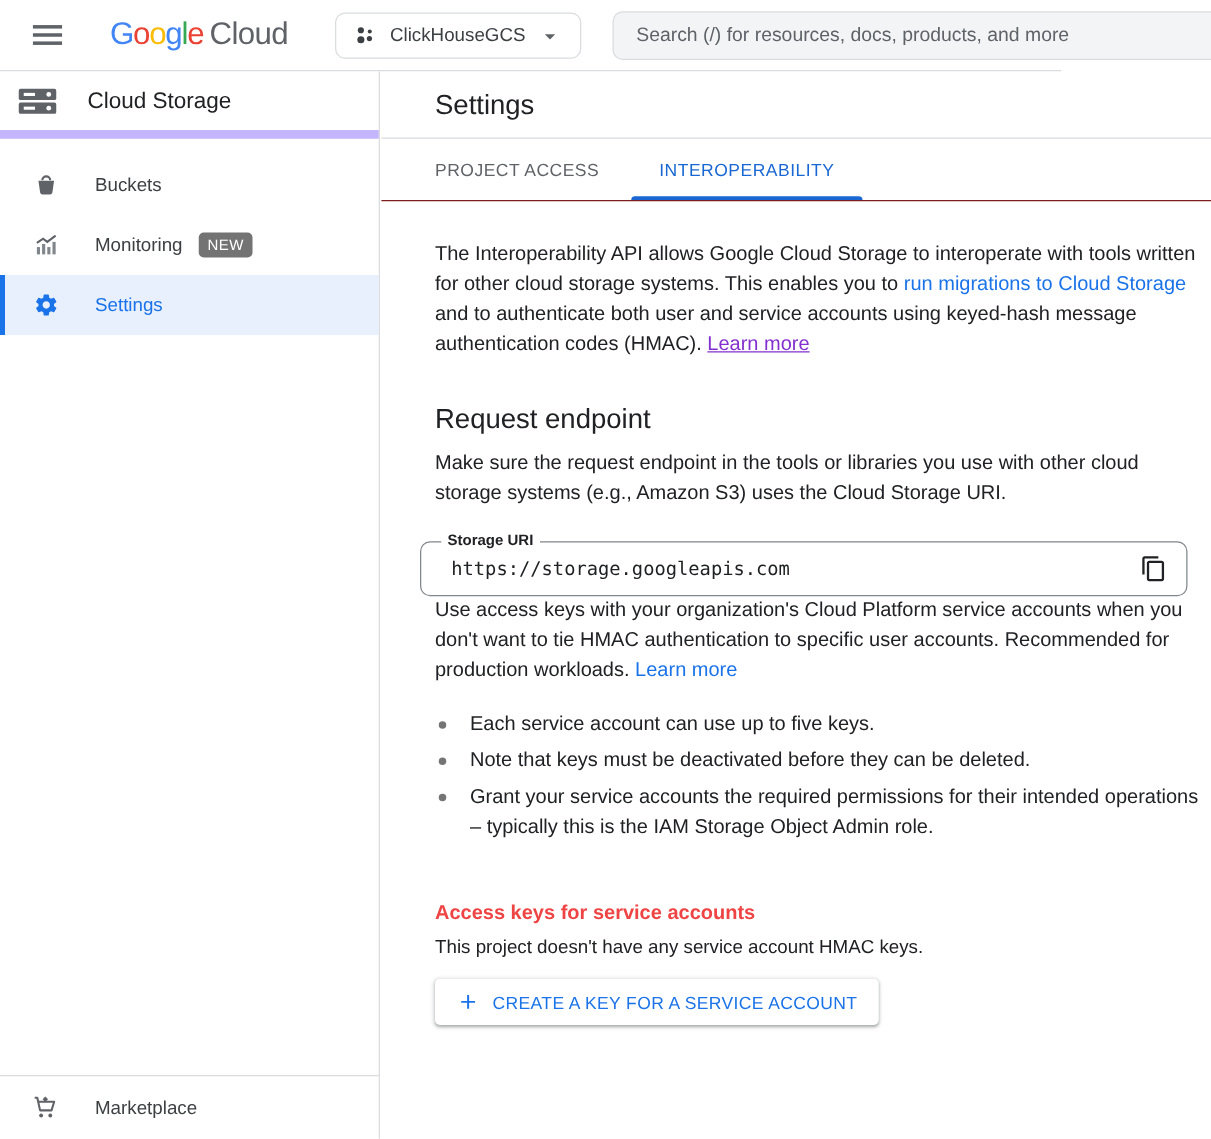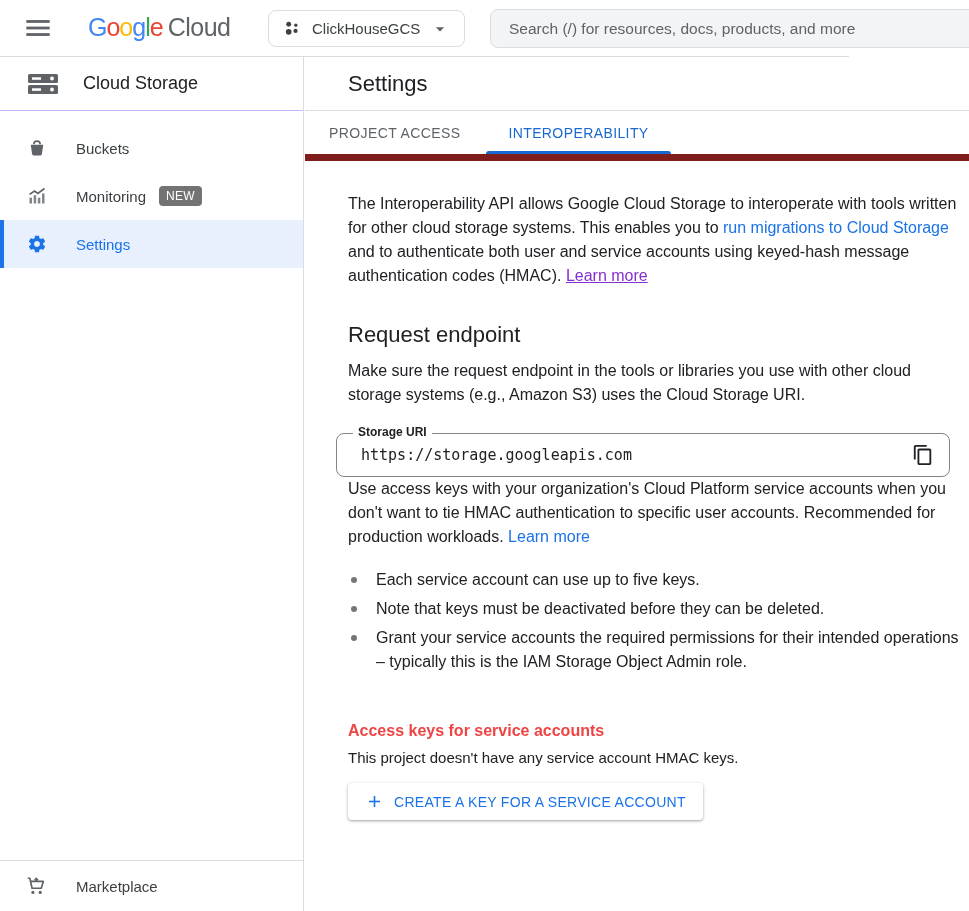--- a/index.html
+++ b/index.html
@@ -24,42 +24,42 @@
   .searchbox { position:absolute; left:490px; top:9px; width:500px; height:39px;
                background:#f3f4f6; border:1px solid #dadce0; border-radius:8px; }
   .searchbox input { width:100%; height:100%; border:none; background:transparent;
                      padding:0 18px; font-size:15.5px; color:#5f6368; outline:none;
                      font-family:"Liberation Sans",sans-serif; }
   .searchbox input::placeholder { color:#5f6368; opacity:1; }
 
   
   .sidebar { position:absolute; left:0; top:57px; width:304px; bottom:0;
              background:#fff; border-right:1px solid #dadce0; }
-  .sidebar-head { height:54px; border-bottom:1px solid #c4b5fd;
-                  display:flex; align-items:center; padding-left:25px; }
+  .sidebar-head { height:54px; border-bottom:7px solid #c4b5fd;
+                  display:flex; align-items:center; padding-left:12px; }
   .sidebar-head .stitle { font-size:18px; color:#202124; margin-left:22px; }
   .nav { padding-top:13px; }
   .nav-item { height:48px; display:flex; align-items:center; padding-left:27px; cursor:pointer; }
   .nav-item .nicon { width:20px; height:20px; flex:0 0 20px; display:flex; align-items:center; }
   .nav-item .nlabel { margin-left:29px; font-size:15px; color:#3c4043; }
   .nav-item.active { background:#e8f0fe; border-left:4px solid #1a73e8; padding-left:23px; }
   .nav-item.active .nlabel { color:#1a73e8; }
   .badge { margin-left:13px; background:#737373; color:#fff; font-size:12px; font-weight:500;
            border-radius:4px; padding:3px 7px 3px; letter-spacing:.3px; }
   .sidebar-foot { position:absolute; left:0; right:0; bottom:0; height:51px;
                   border-top:1px solid #dadce0; display:flex; align-items:center;
                   padding-left:25px; cursor:pointer; }
   .sidebar-foot .nlabel { margin-left:29px; font-size:15px; color:#3c4043; }
 
   
   .main { position:absolute; left:305px; top:57px; right:0; bottom:0; background:#fff; overflow:hidden; }
   .main-header { height:54px; border-bottom:1px solid #dadce0; display:flex;
                  align-items:center; padding-left:43px; }
   .page-title { font-size:22px; font-weight:400; color:#202124; }
-  .tabbar { height:50px; border-bottom:7px solid #7f1d1d; display:flex; }
+  .tabbar { height:50px; border-bottom:1px solid #7f1d1d; display:flex; padding-left:19px; }
   .tab { padding:0 24px; display:flex; align-items:center; font-size:14px; font-weight:500;
          letter-spacing:.4px; color:#5f6368; position:relative; cursor:pointer; }
   .tab.active { color:#1967d2; }
   .tab.active::after { content:""; position:absolute; left:2px; right:2px; bottom:0; height:3px;
                        background:#1967d2; border-radius:3px 3px 0 0; }
 
   .content { padding:31px 24px 0 43px; }
   .bodytext { width:616px; font-size:16px; line-height:24px; color:#202124; }
   a.blue { color:#1a73e8; cursor:pointer; }
   a.visited { color:#8430ce; text-decoration:underline; cursor:pointer; }

